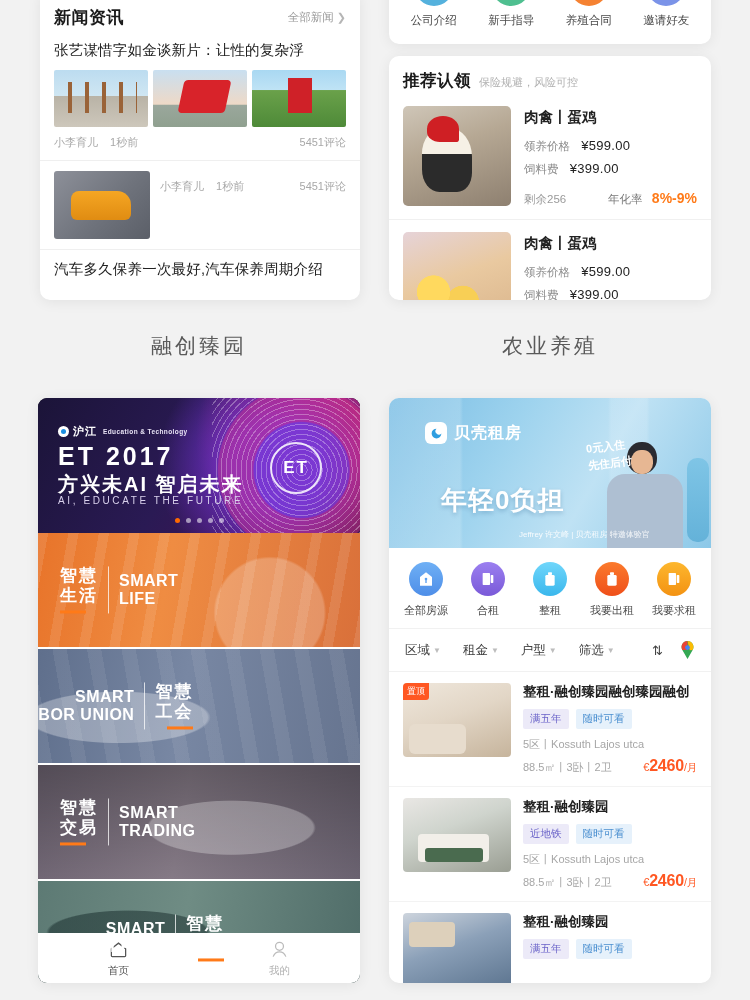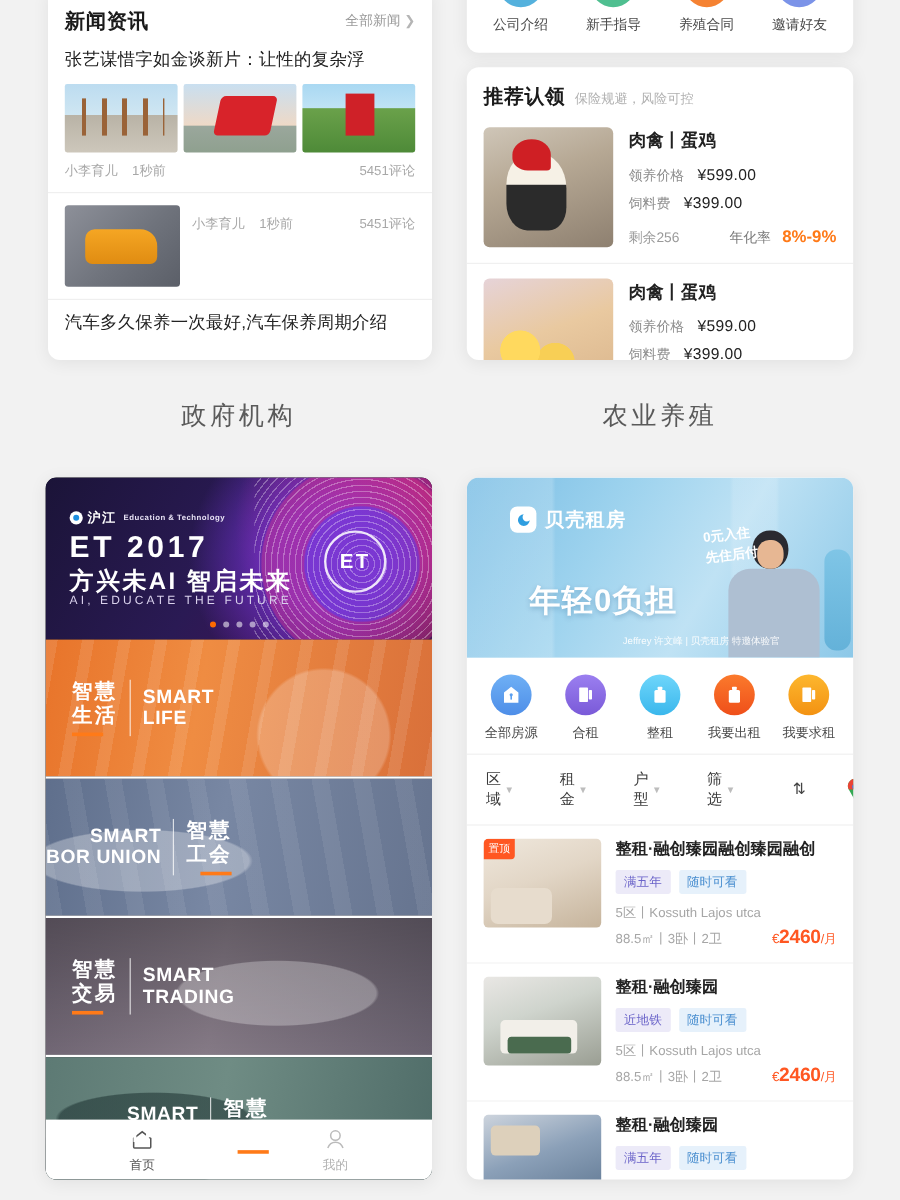--- a/index.html
+++ b/index.html
@@ -223,30 +223,30 @@
   .bk-credit{position:absolute;left:130px;bottom:8px;z-index:3;color:#fff;font-size:8px;opacity:.9;}
 
   .bk-icons { display:flex; justify-content:space-around; padding: 14px 6px 10px;
               border-bottom: 1px solid #f1f1f1; }
   .bki { width: 56px; text-align:center; }
   .bki .bub { width: 34px;height:34px;border-radius:50%;margin:0 auto 7px;
               display:flex;align-items:center;justify-content:center; }
   .bki .bub svg{width:16px;height:16px;}
   .bki .lb { font-size: 11px; color:#4a4a4a; }
 
-  .bk-filters { display:flex; align-items:center; padding: 12px 16px; gap: 24px;
+  .bk-filters { display:flex; align-items:center; padding: 12px 16px; gap: 8px;
                 border-bottom: 1px solid #f1f1f1; }
   .fchip { font-size: 12.5px; color:#3a3a3a; display:flex; align-items:center; gap:3px; }
   .fchip .ar { color:#bdbdbd; font-size: 8px; }
   .fspace { flex: 1; }
   .sort-ic { font-size: 13px; color:#444; letter-spacing:-1px; }
   .pin-ic svg { width: 15px; height: 18px; display:block; }
 
   .listing { display:flex; gap: 12px; padding: 11px 14px; border-bottom: 1px solid #f3f3f3; }
-  .lt-thumb { width: 98px; height: 74px; border-radius: 4px; flex:none; position:relative; overflow:hidden; }
+  .lt-thumb { width: 108px; height: 74px; border-radius: 4px; flex:none; position:relative; overflow:hidden; }
   .badge-top { position:absolute; left:0; top:0; background:#ff5722; color:#fff;
                font-size: 9px; padding: 2px 4px; border-radius: 0 0 3px 0; z-index:2;}
   .img-living { background: linear-gradient(160deg,#efe7dc 0%, #e2d6c6 45%, #c6b49c 100%); }
   .img-living::after{content:"";position:absolute;left:6%;bottom:4%;width:52%;height:40%;
                      background:#e7dccd;border-radius:6px;}
   .img-bed { background: linear-gradient(160deg,#e9e7e4 0%, #cfd4cd 40%, #9a9e93 100%); }
   .img-bed::after{content:"";position:absolute;left:14%;bottom:14%;width:66%;height:38%;
                    background:#f2efe9;border-radius:4px;}
   .img-bed::before{content:"";position:absolute;left:20%;bottom:14%;width:54%;height:18%;
                    background:#4a6b4f;border-radius:3px;z-index:2;}
@@ -384,21 +384,21 @@
           <span class="v">¥599.00</span>
         </div>
         <div class="fi-row">
           <span>饲料费</span>
           <span class="v">¥399.00</span>
         </div>
       </div>
     </div>
   </div>
 
-  <div class="caption" id="cap-left">政府机构</div>
+  <div class="caption" id="cap-left">融创臻园</div>
   <div class="caption" id="cap-right">农业养殖</div>
 
   <div class="card" id="phone-left">
 
     <div class="hero">
       <div class="face"></div>
       <div class="brandline">
         <div class="hj">
           <div class="dot">
               <i></i>

